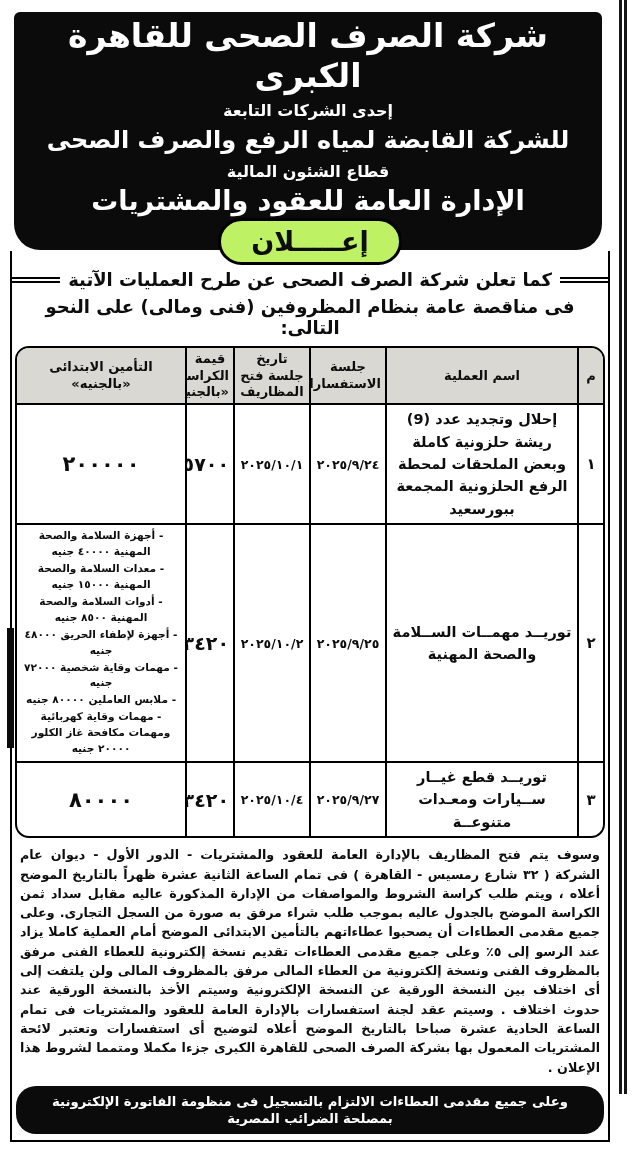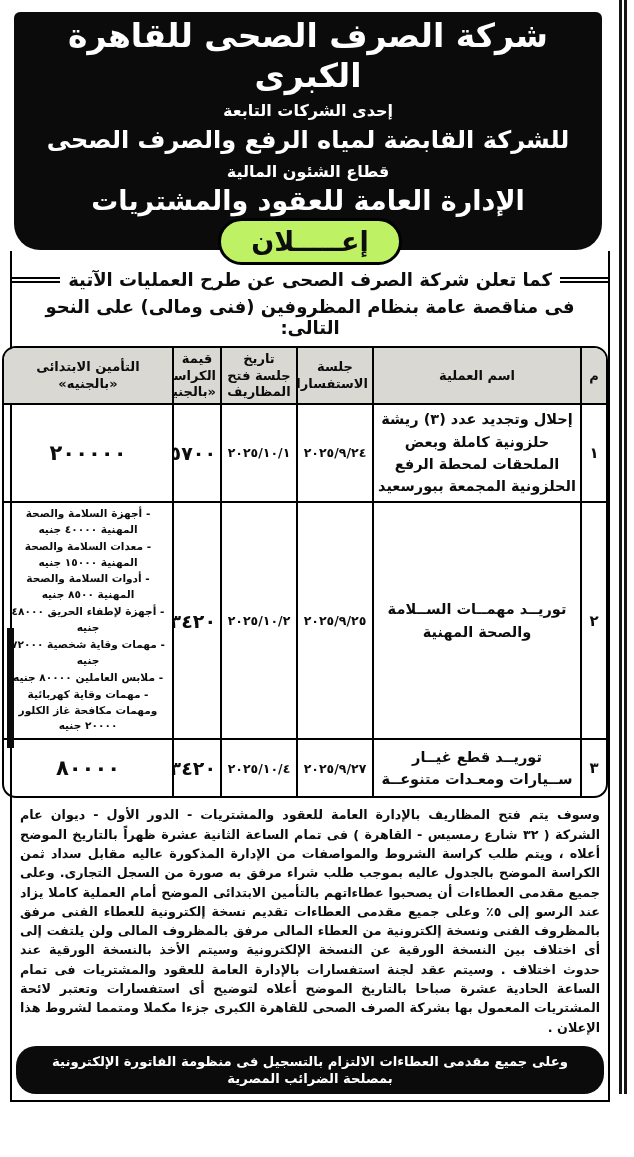--- a/index.html
+++ b/index.html
@@ -55,21 +55,21 @@
     table-layout:fixed;
   }
   table.tender th,table.tender td{
     box-sizing:border-box;vertical-align:middle;text-align:center;
     padding:3px 4px;overflow:hidden;
   }
   table.tender th{background:#d9d8d3;font-size:13px;line-height:1.25;height:54px;}
   table.tender th:not(:last-child),table.tender td:not(:last-child){border-left:2px solid #000;}
   table.tender tbody td{border-top:2px solid #000;}
   .col-num{width:26px;}
-  .col-name{width:208px;}
+  .col-name{width:192px;}
   .col-inq{width:76px;}
   .col-open{width:76px;}
   .col-book{width:48px;}
   .col-dep{width:168px;}
   td.cell-num{font-size:15px;}
   td.cell-name{font-size:14.5px;line-height:1.55;padding:6px 8px;}
   td.cell-date{font-size:12.5px;}
   td.cell-money{font-size:19px;letter-spacing:1px;}
   td.cell-money-big{font-size:21px;letter-spacing:2px;}
   tr.row-1{height:92px;}
@@ -123,21 +123,21 @@
           <th class="col-name">اسم العملية</th>
           <th class="col-inq">جلسة الاستفسارات</th>
           <th class="col-open">تاريخ جلسة فتح المظاريف</th>
           <th class="col-book">قيمة الكراسة «بالجنيه»</th>
           <th class="col-dep">التأمين الابتدائى «بالجنيه»</th>
         </tr>
       </thead>
       <tbody>
         <tr class="row-1">
           <td class="cell-num">١</td>
-          <td class="cell-name">إحلال وتجديد عدد (٣) ريشة حلزونية كاملة وبعض الملحقات لمحطة الرفع الحلزونية المجمعة ببورسعيد</td>
+          <td class="cell-name">إحلال وتجديد عدد (9) ريشة حلزونية كاملة وبعض الملحقات لمحطة الرفع الحلزونية المجمعة ببورسعيد</td>
           <td class="cell-date">٢٠٢٥/٩/٢٤</td>
           <td class="cell-date">٢٠٢٥/١٠/١</td>
           <td class="cell-money">٥٧٠٠</td>
           <td class="cell-money cell-money-big">٢٠٠٠٠٠</td>
         </tr>
         <tr class="row-2">
           <td class="cell-num">٢</td>
           <td class="cell-name">توريــد مهمــات الســلامة والصحة المهنية</td>
           <td class="cell-date">٢٠٢٥/٩/٢٥</td>
           <td class="cell-date">٢٠٢٥/١٠/٢</td>

